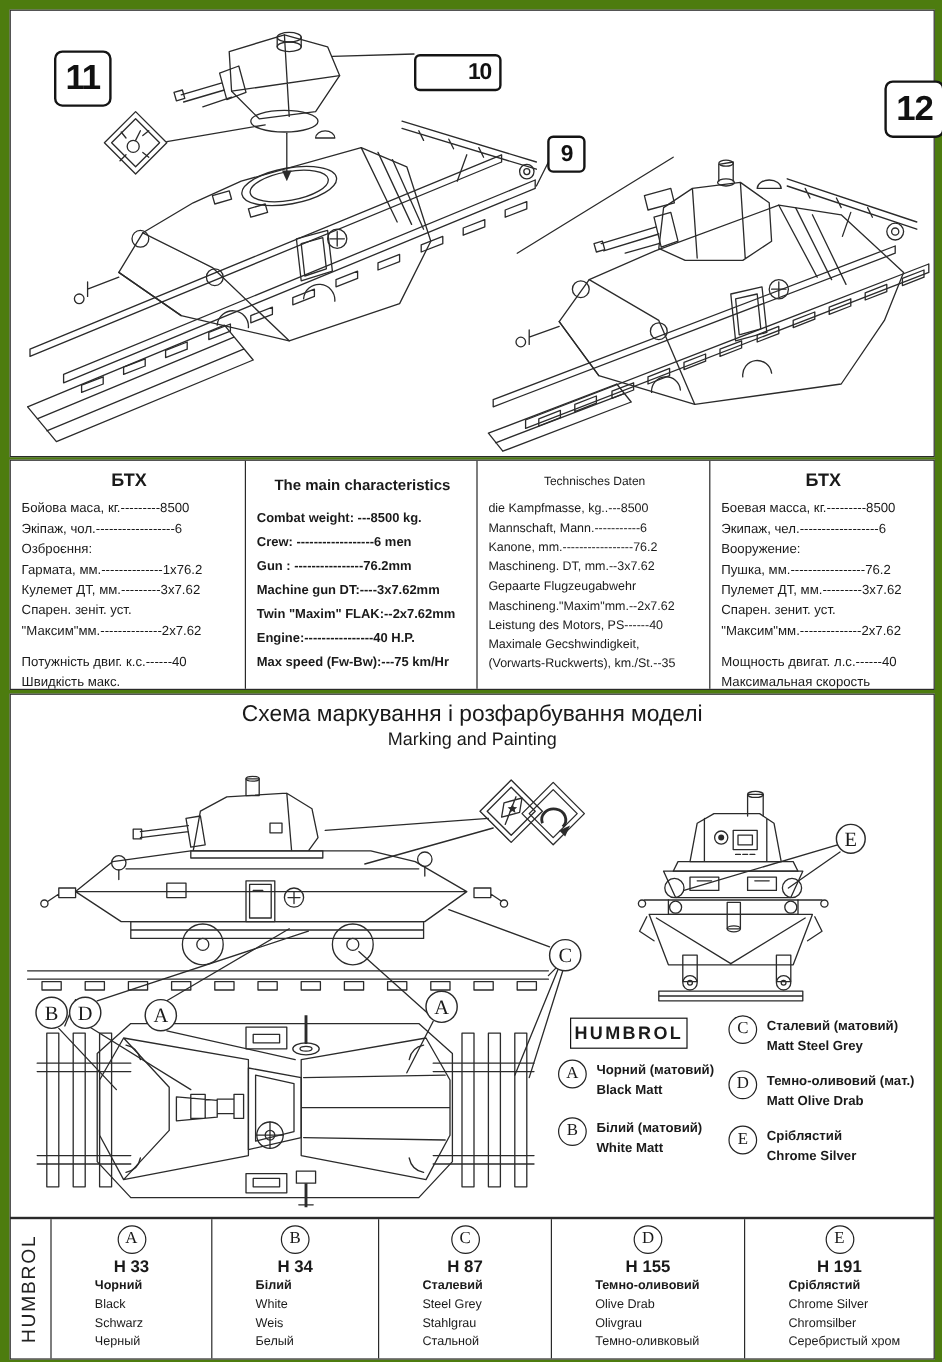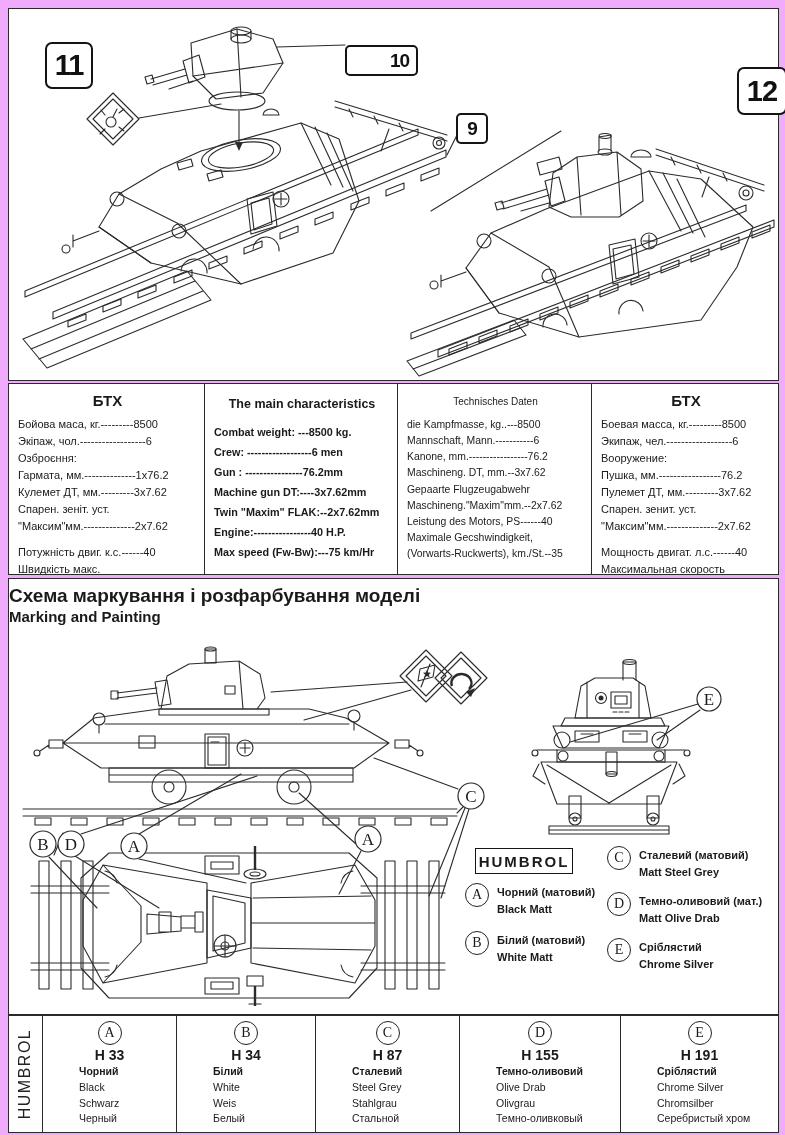--- a/index.html
+++ b/index.html
@@ -1,16 +1,16 @@
 <!DOCTYPE html>
 <html><head>
 <meta charset="utf-8">
 <style>
   html,body{margin:0;padding:0;background:#e8e8e4;}
-  .page{position:relative;width:785px;height:1135px;background:#f0abfc;font-family:"Liberation Sans",sans-serif;color:#1a1a1a;overflow:hidden;margin:0 auto;}
+  .page{position:relative;width:785px;height:1135px;background:#4d7c0f;font-family:"Liberation Sans",sans-serif;color:#1a1a1a;overflow:hidden;margin:0 auto;}
   .box{position:absolute;border:1.4px solid #2a2a2a;background:#fff;}
   svg{position:absolute;left:0;top:0;}
   svg *{vector-effect:non-scaling-stroke;}
   .ln{stroke:#2b2b2b;stroke-width:1.1;fill:none;stroke-linejoin:round;stroke-linecap:round;}
   .ln-th{stroke:#2b2b2b;stroke-width:2.4;fill:none;}
   .fillk{fill:#2b2b2b;stroke:none;}
   .callout-circ{stroke:#2b2b2b;stroke-width:1.2;fill:#fff;}
   .callout-txt{font-family:"Liberation Serif",serif;font-size:17px;fill:#1a1a1a;}
   
   .badge{position:absolute;border:2.4px solid #141414;border-radius:7px;background:#fff;display:flex;align-items:center;justify-content:center;font-weight:bold;letter-spacing:-1px;color:#111;}
@@ -25,21 +25,21 @@
   .spec-col.c0{width:195px;}.spec-col.c1{width:193px;}.spec-col.c2{width:194px;}.spec-col.c3{width:187px;}
   .spec-title{text-align:center;font-weight:bold;font-size:15px;margin:3px 0 7px;}
   .c1 .spec-title{font-size:12.5px;margin:8px 0 12px;}
   .c2 .spec-title{font-weight:normal;font-size:10px;margin:7px 0 10px;}
   .spec-line{font-size:11px;line-height:1.55;white-space:nowrap;}
   .c1 .spec-line{font-weight:bold;font-size:10.8px;line-height:1.85;}
   .c2 .spec-line{font-size:10.4px;line-height:1.55;}
   .gap-top{margin-top:9px;}
   
   .marking{left:8px;top:578px;width:769px;height:435px;}
-  .marking-title{position:absolute;left:0;top:6px;width:100%;text-align:left;font-weight:bold;}
+  .marking-title{position:absolute;left:0;top:6px;width:100%;text-align:center;font-weight:normal;}
   .mt1{font-size:19px;}
   .mt2{font-size:15px;margin-top:1px;}
   .humbrol-box{position:absolute;left:466px;top:269px;width:96px;height:24px;border:1.6px solid #141414;display:flex;align-items:center;justify-content:center;font-weight:bold;font-size:15px;letter-spacing:2px;background:#fff;}
   .legend-item{position:absolute;display:flex;gap:8px;align-items:flex-start;}
   .circle-letter{flex:0 0 auto;width:22px;height:22px;border:1.3px solid #222;border-radius:50%;display:flex;align-items:center;justify-content:center;font-family:"Liberation Serif",serif;font-size:14px;background:#fff;}
   .legend-text{display:flex;flex-direction:column;font-size:11px;font-weight:bold;line-height:1.5;padding-top:1px;}
   
   .paint{left:8px;top:1015px;width:769px;height:116px;display:flex;}
   .brand-cell{box-sizing:border-box;width:34px;border-right:1.3px solid #2a2a2a;display:flex;align-items:center;justify-content:center;}
   .brand-vert{transform:rotate(-90deg);white-space:nowrap;font-size:16px;letter-spacing:1.5px;color:#222;}

